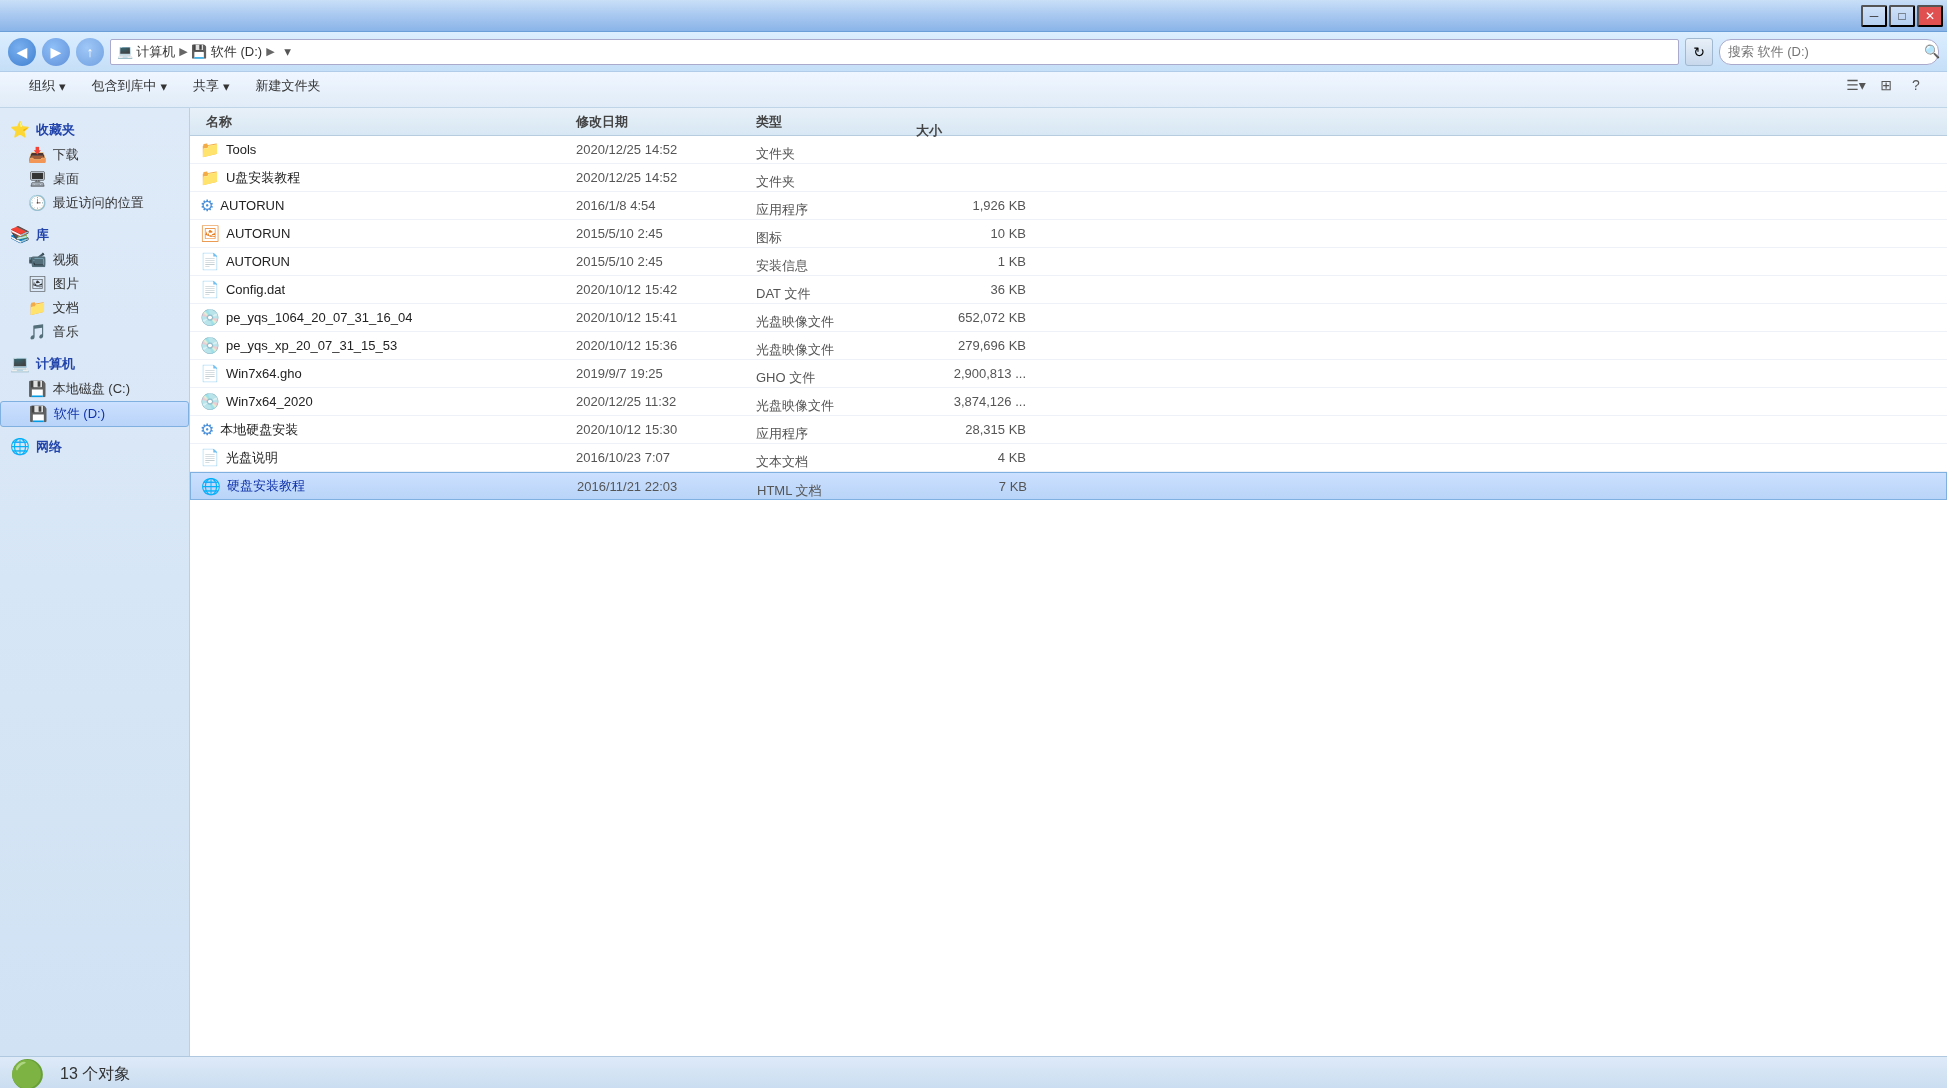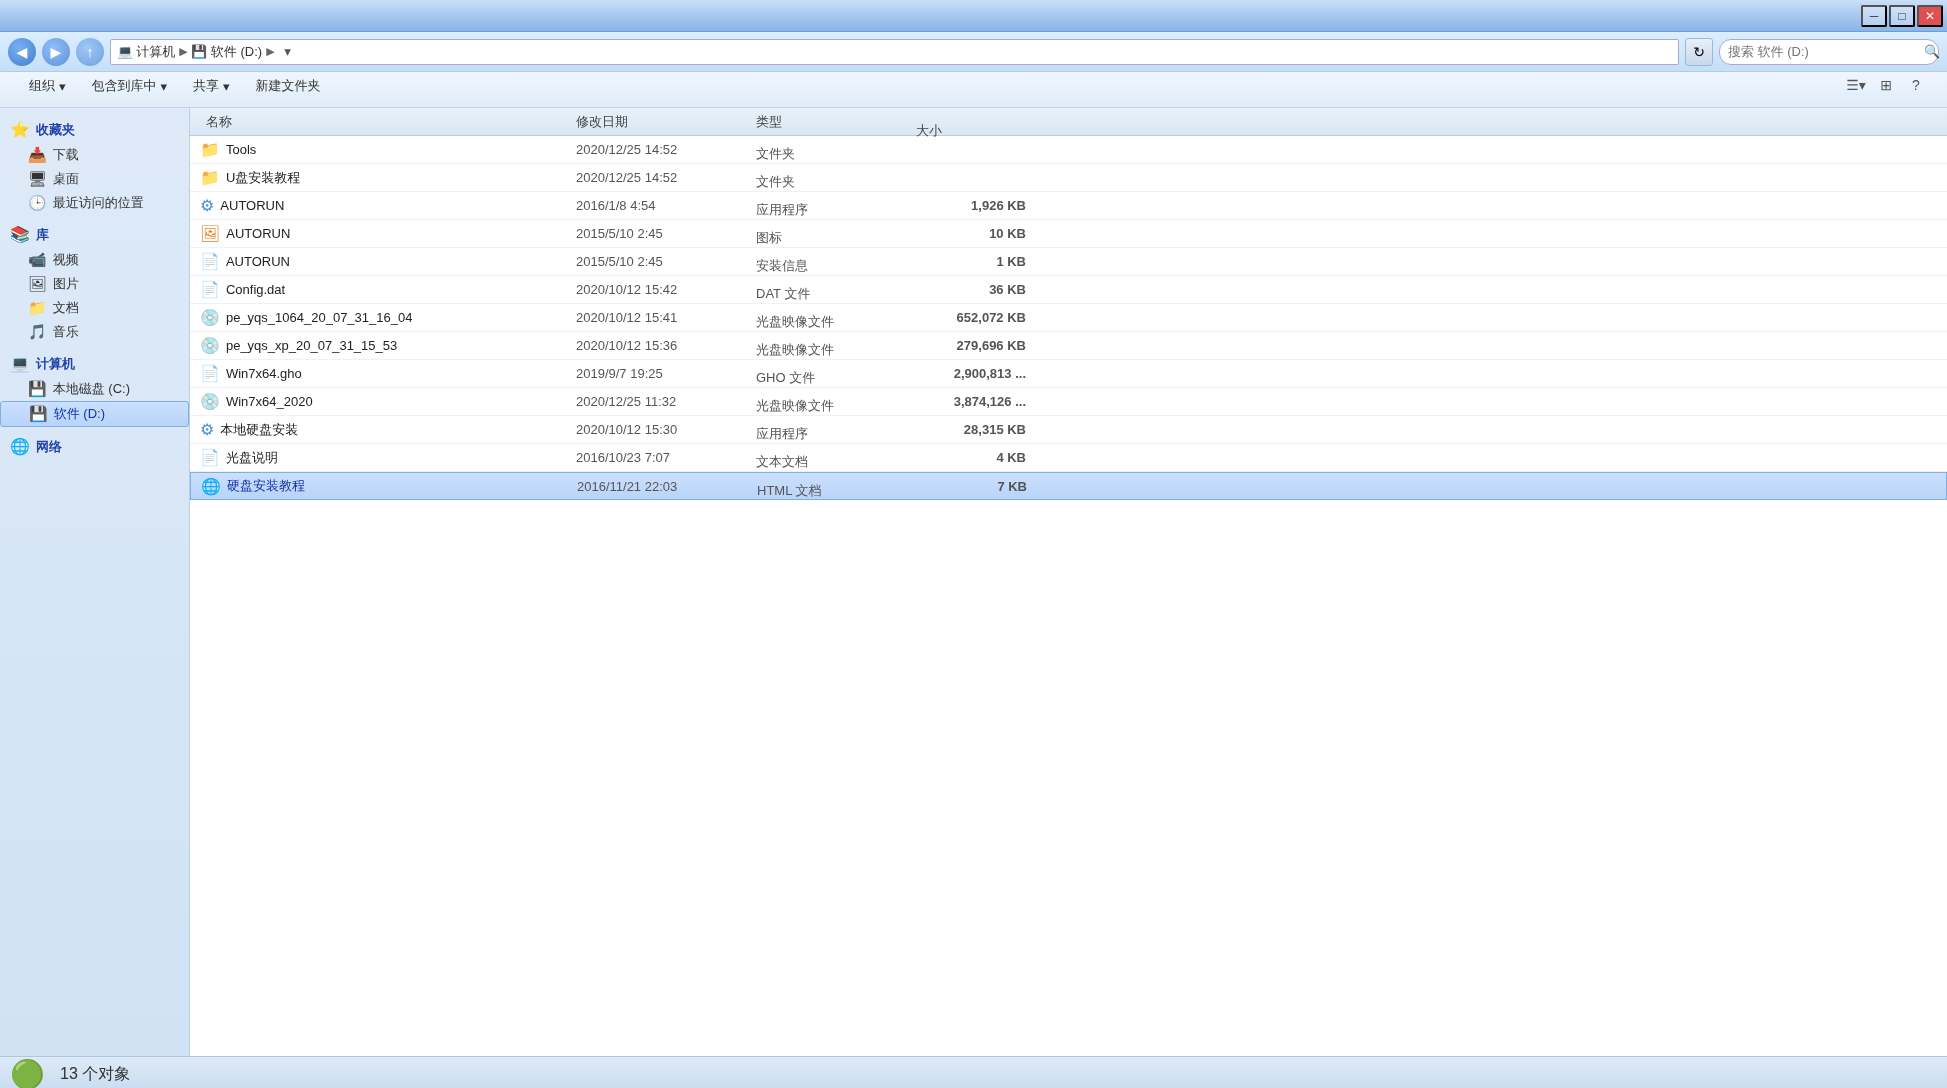--- a/index.html
+++ b/index.html
@@ -236,20 +236,21 @@
     }
     .filelist-header {
       display: flex;
       align-items: center;
       height: 28px;
       background: linear-gradient(to bottom, #e8f0f8, #d8e8f4);
       border-bottom: 1px solid #b8cce0;
       padding: 0 6px;
       font-size: 13px;
       color: #444;
+      font-weight: bold;
     }
     .col-name { width: 380px; padding-left: 10px; }
     .col-date { width: 180px; }
     .col-type { width: 160px; }
     .col-size { width: 130px; text-align: right; padding-right: 20px; margin-top: 19px; }
     .col-header {
       cursor: pointer;
       display: flex;
       align-items: center;
       gap: 3px;
@@ -274,21 +275,21 @@
       width: 380px;
       display: flex;
       align-items: center;
       gap: 6px;
       padding-left: 4px;
     }
     .file-icon { font-size: 16px; flex-shrink: 0; }
     .file-name-text { overflow: hidden; text-overflow: ellipsis; white-space: nowrap; }
     .file-date { width: 180px; color: #555; }
     .file-type { width: 160px; color: #555; margin-top: 9px; }
-    .file-size { width: 130px; text-align: right; padding-right: 20px; color: #555; font-weight: bold; }
+    .file-size { width: 130px; text-align: right; padding-right: 20px; color: #555; }
 
     
     .statusbar {
       height: 36px;
       background: linear-gradient(to bottom, #deeaf8, #c8dcf0);
       border-top: 1px solid #b0c8e0;
       display: flex;
       align-items: center;
       padding: 0 12px;
       gap: 16px;

